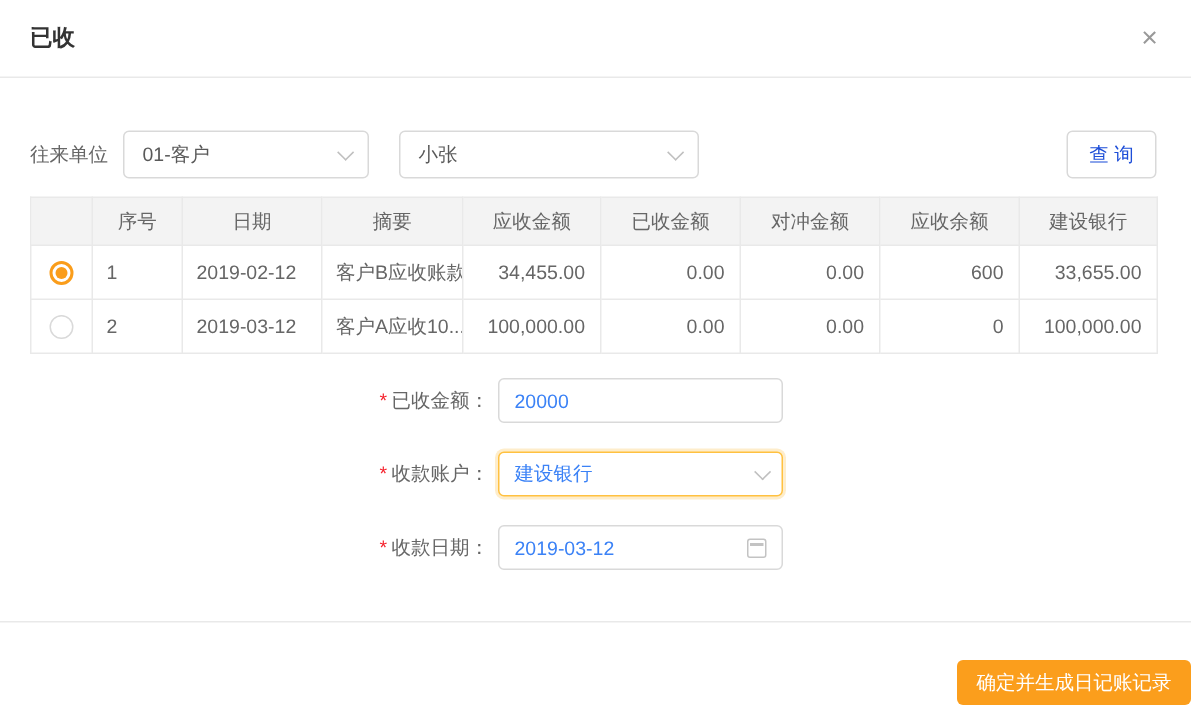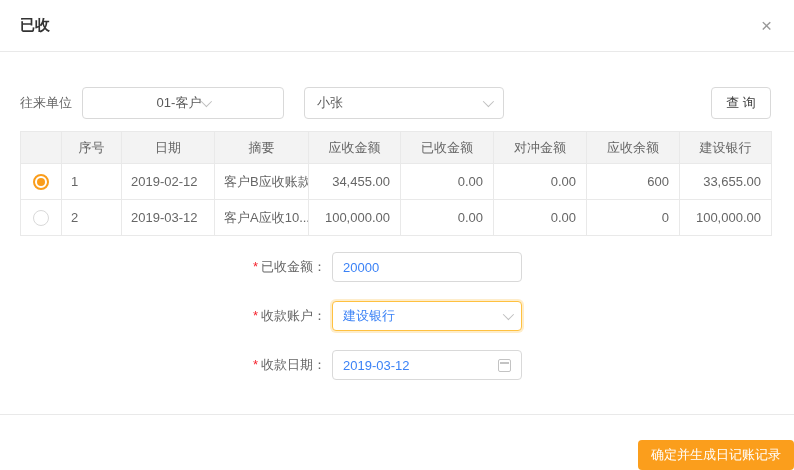--- a/index.html
+++ b/index.html
@@ -20,30 +20,30 @@
     background:none; border:none; font-family:inherit;
   }
   
   .toolbar { display:flex; align-items:center; margin:35px 23px 0 20px; }
   .toolbar-label { color:#666; margin-right:10px; }
   .select-box {
     height:32px; border:1px solid #d9d9d9; border-radius:4px; background:#fff;
     display:flex; align-items:center; justify-content:space-between;
     padding:0 12px; color:#595959; cursor:pointer;
   }
-  .select-unit { width:202px;justify-content:center; }
+  .select-unit { width:164px; }
   .select-person { width:200px; margin-left:20px; }
   .chevron {
     width:8px; height:8px; border-right:1px solid #bfbfbf; border-bottom:1px solid #bfbfbf;
     transform:rotate(45deg) translateY(-2px); flex:none;
   }
   .spacer { flex:1; }
   .query-btn {
     width:60px; height:32px; border:1px solid #d9d9d9; border-radius:4px;
-    background:#fff; color:#404040; font-size:13px; cursor:pointer; font-family:inherit;
+    background:#fff; color:#1d4ed8; font-size:13px; cursor:pointer; font-family:inherit;
   }
   
   .grid { margin:12px 23px 0 20px; border-collapse:collapse; table-layout:fixed; width:751px; }
   .grid th, .grid td { border:1px solid #e9e9e9; font-weight:normal; font-size:13px; }
   .grid th { background:#f3f3f3; color:#666; height:32px; text-align:center; }
   .grid td { height:36px; color:#666; background:#fff; }
   .col-radio{width:41px;} .col-seq{width:60px;} .col-date{width:93px;}
   .col-sum{width:94px;} .col-amt{width:92px;} .col-amt2{width:93px;}
   td.c-left { text-align:left; padding-left:9px; white-space:nowrap; overflow:hidden; }
   td.c-right { text-align:right; padding-right:10px; }

